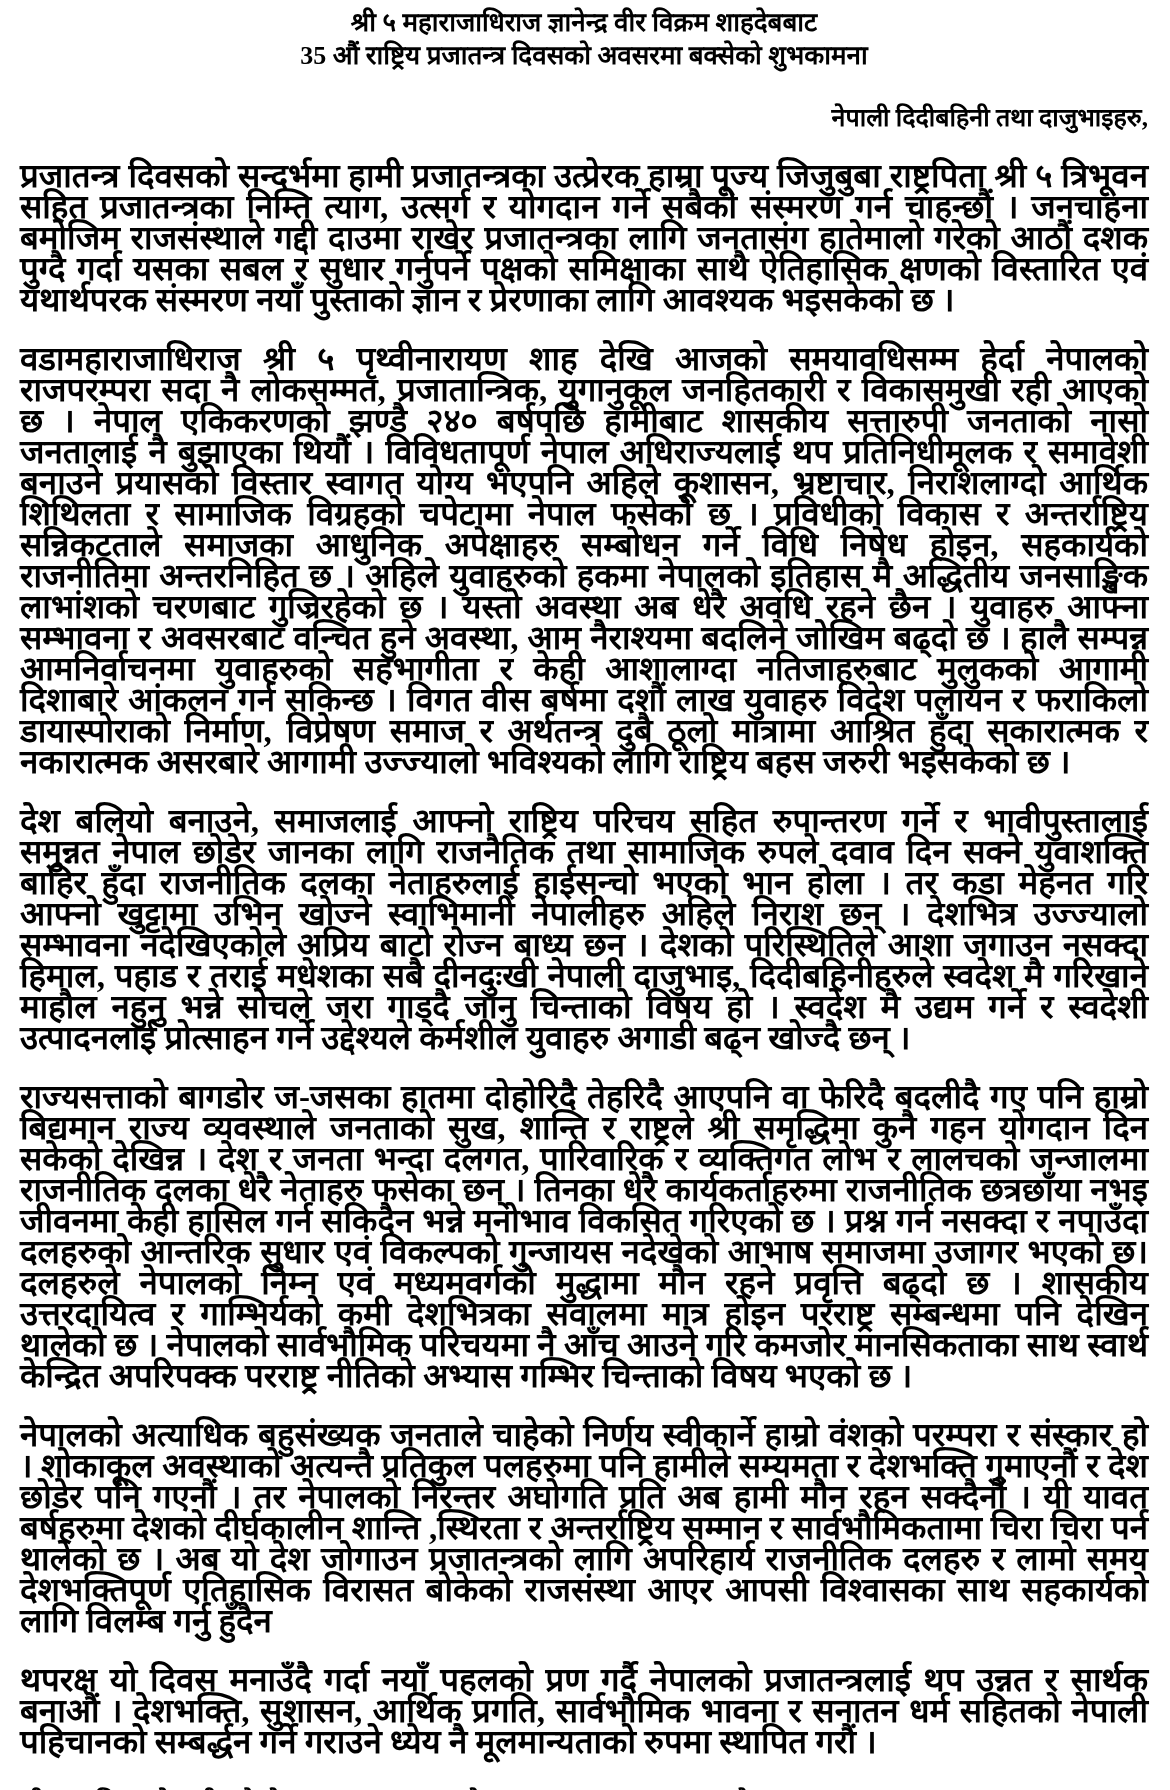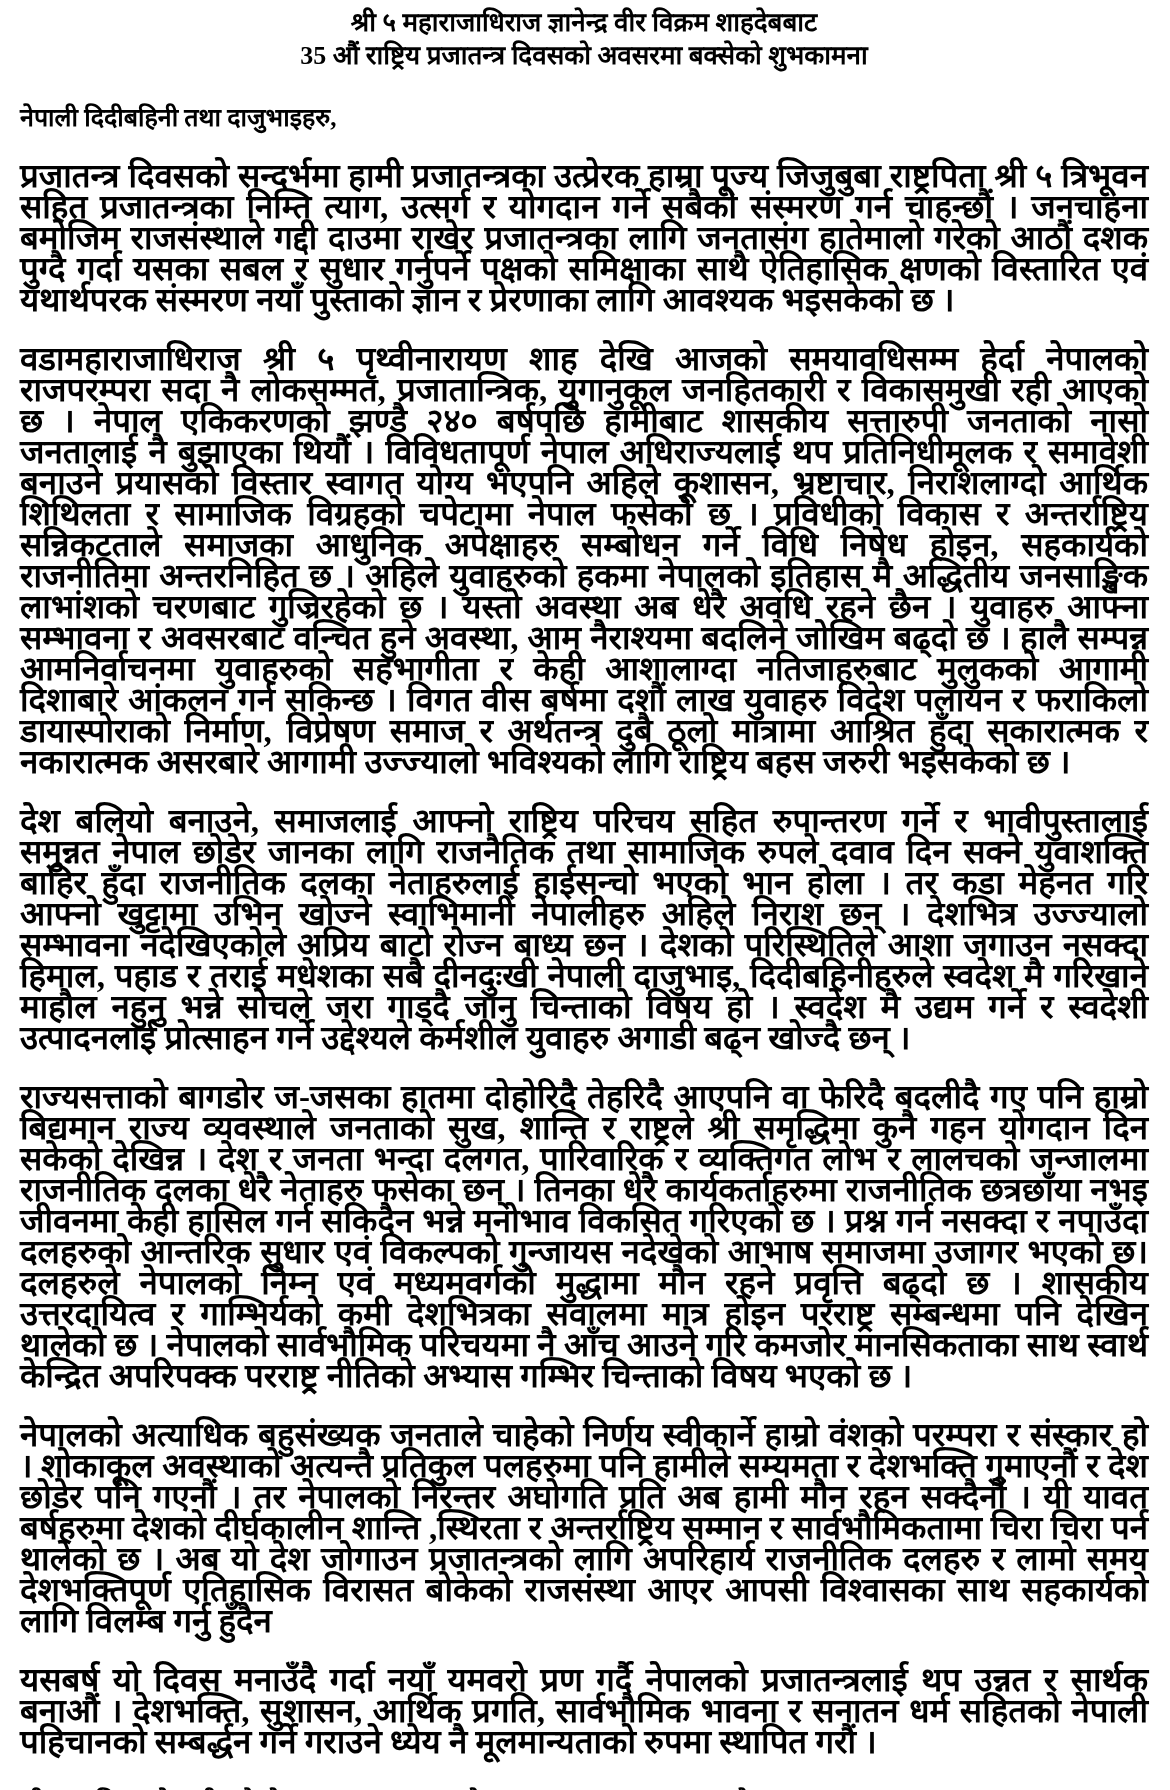--- a/index.html
+++ b/index.html
@@ -17,21 +17,21 @@
   .doc-title {
     text-align: center;
     font-size: 26px;
     line-height: 33px;
   }
   .title-line { display: block; }
   .salutation {
     margin-top: 30px;
     font-size: 25px;
     line-height: 31px;
-    text-align: left;
+    text-align: right;
   }
   .body-para {
     margin-top: 28px;
     font-size: 33px;
     line-height: 31px;
     text-align: justify;
   }
   .closing-line {
     margin-top: 28px;
     font-size: 25px;
@@ -48,16 +48,16 @@
     <span class="title-line">35 औं राष्ट्रिय प्रजातन्त्र दिवसको अवसरमा बक्सेको शुभकामना</span>
   </div>
 
   <p class="salutation">नेपाली दिदीबहिनी तथा दाजुभाइहरु,</p>
 
   <p class="body-para">प्रजातन्त्र दिवसको सन्दर्भमा हामी प्रजातन्त्रका उत्प्रेरक हाम्रा पूज्य जिजुबुबा राष्ट्रपिता श्री ५ त्रिभूवन सहित प्रजातन्त्रका निम्ति त्याग, उत्सर्ग र योगदान गर्ने सबैको संस्मरण गर्न चाहन्छौं । जनचाहना बमोजिम राजसंस्थाले गद्दी दाउमा राखेर प्रजातन्त्रका लागि जनतासंग हातेमालो गरेको आठौं दशक पुग्दै गर्दा यसका सबल र सुधार गर्नुपर्ने पक्षको समिक्षाका साथै ऐतिहासिक क्षणको विस्तारित एवं यथार्थपरक संस्मरण नयाँ पुस्ताको ज्ञान र प्रेरणाका लागि आवश्यक भइसकेको छ ।</p>
   <p class="body-para">वडामहाराजाधिराज श्री ५ पृथ्वीनारायण शाह देखि आजको समयावधिसम्म हेर्दा नेपालको राजपरम्परा सदा नै लोकसम्मत, प्रजातान्त्रिक, युगानुकूल जनहितकारी  र विकासमुखी रही आएको छ । नेपाल एकिकरणको झण्डै २४० बर्षपछि हामीबाट शासकीय सत्तारुपी जनताको नासो जनतालाई नै बुझाएका थियौं । विविधतापूर्ण नेपाल अधिराज्यलाई थप प्रतिनिधीमूलक र समावेशी बनाउने प्रयासको विस्तार स्वागत योग्य भएपनि अहिले कूशासन, भ्रष्टाचार, निराशलाग्दो आर्थिक शिथिलता र सामाजिक विग्रहको चपेटामा नेपाल फसेको छ । प्रविधीको विकास र अन्तर्राष्ट्रिय सन्निकटताले समाजका आधुनिक अपेक्षाहरु सम्बोधन गर्ने विधि निषेध होइन, सहकार्यको राजनीतिमा अन्तरनिहित छ । अहिले युवाहरुको हकमा नेपालको इतिहास मै अद्धितीय जनसाङ्खिक लाभांशको चरणबाट गुज्रिरहेको छ । यस्तो अवस्था अब धेरै अवधि रहने छैन । युवाहरु आफ्ना सम्भावना र अवसरबाट वन्चित हुने अवस्था, आम नैराश्यमा बदलिने जोखिम बढ्दो छ । हालै सम्पन्न आमनिर्वाचनमा युवाहरुको सहभागीता र केही आशालाग्दा नतिजाहरुबाट मुलुकको आगामी दिशाबारे आंकलन गर्न सकिन्छ । विगत वीस बर्षमा दशौं लाख युवाहरु विदेश पलायन र फराकिलो डायास्पोराको निर्माण, विप्रेषण समाज र अर्थतन्त्र दुबै ठूलो मात्रामा आश्रित हुँदा सकारात्मक र नकारात्मक असरबारे आगामी उज्ज्यालो भविश्यको लागि राष्ट्रिय बहस जरुरी भइसकेको छ ।</p>
   <p class="body-para">देश बलियो बनाउने, समाजलाई आफ्नो राष्ट्रिय परिचय सहित रुपान्तरण गर्ने र भावीपुस्तालाई समुन्नत नेपाल छोडेर जानका लागि राजनैतिक तथा सामाजिक रुपले दवाव दिन सक्ने युवाशक्ति बाहिर हुँदा राजनीतिक दलका नेताहरुलाई हाईसन्चो भएको भान होला । तर कडा मेहनत गरि आफ्नो खुट्टामा उभिन खोज्ने स्वाभिमानी नेपालीहरु अहिले निराश छन् । देशभित्र उज्ज्यालो सम्भावना नदेखिएकोले अप्रिय बाटो रोज्न बाध्य छन । देशको परिस्थितिले आशा जगाउन नसक्दा हिमाल, पहाड र तराई मधेशका सबै दीनदुःखी नेपाली दाजुभाइ, दिदीबहिनीहरुले स्वदेश मै गरिखाने माहौल नहुनु भन्ने सोचले जरा गाड्दै जानु चिन्ताको विषय हो । स्वदेश मै उद्यम गर्ने र स्वदेशी उत्पादनलाई प्रोत्साहन गर्ने उद्देश्यले कर्मशील युवाहरु अगाडी बढ्न खोज्दै छन् ।</p>
   <p class="body-para">राज्यसत्ताको बागडोर ज-जसका हातमा दोहोरिदै तेहरिदै आएपनि वा फेरिदै बदलीदै गए पनि हाम्रो बिद्यमान राज्य व्यवस्थाले जनताको सुख, शान्ति र राष्ट्रले श्री समृद्धिमा कुनै गहन योगदान दिन सकेको देखिन्न । देश र जनता भन्दा दलगत, पारिवारिक र व्यक्तिगत लोभ र लालचको जन्जालमा राजनीतिक दलका धेरै नेताहरु फसेका छन् । तिनका धेरै कार्यकर्ताहरुमा राजनीतिक छत्रछाँया नभइ जीवनमा केही हासिल गर्न सकिदैन भन्ने मनोभाव विकसित गरिएको छ । प्रश्न गर्न नसक्दा र नपाउँदा दलहरुको आन्तरिक सुधार एवं विकल्पको गुन्जायस नदेखेको आभाष समाजमा उजागर भएको छ। दलहरुले नेपालको निम्न एवं मध्यमवर्गको मुद्धामा मौन रहने प्रवृत्ति बढ्दो छ । शासकीय उत्तरदायित्व र गाम्भिर्यको कमी देशभित्रका सवालमा मात्र होइन परराष्ट्र सम्बन्धमा पनि देखिन थालेको छ । नेपालको सार्वभौमिक परिचयमा नै आँच आउने गरि कमजोर  मानसिकताका साथ स्वार्थ केन्द्रित अपरिपक्क परराष्ट्र नीतिको अभ्यास गम्भिर चिन्ताको विषय भएको छ ।</p>
   <p class="body-para"> नेपालको अत्याधिक बहुसंख्यक जनताले चाहेको निर्णय स्वीकार्ने हाम्रो वंशको परम्परा र संस्कार हो । शोकाकूल अवस्थाको अत्यन्तै प्रतिकुल पलहरुमा पनि हामीले सम्यमता र देशभक्ति गुमाएनौं र देश छोडेर पनि गएनौं । तर नेपालको निरन्तर अघोगति प्रति अब हामी मौन रहन सक्दैनौं । यी यावत बर्षहरुमा देशको दीर्घकालीन शान्ति ,स्थिरता र अन्तर्राष्ट्रिय सम्मान र सार्वभौमिकतामा चिरा चिरा पर्न थालेको छ । अब यो देश जोगाउन प्रजातन्त्रको लागि अपरिहार्य राजनीतिक दलहरु र लामो समय देशभक्तिपूर्ण एतिहासिक विरासत बोकेको राजसंस्था आएर आपसी विश्वासका साथ सहकार्यको लागि विलम्ब गर्नु हुँदैन</p>
-  <p class="body-para">यसबर्ष यो दिवस मनाउँदै गर्दा नयाँ यमवरो प्रण गर्दै नेपालको प्रजातन्त्रलाई थप उन्नत र सार्थक बनाऔं । देशभक्ति, सुशासन, आर्थिक प्रगति, सार्वभौमिक भावना र सनातन धर्म सहितको नेपाली पहिचानको सम्बर्द्धन गर्ने गराउने ध्येय नै मूलमान्यताको रुपमा स्थापित गरौं ।</p>
+  <p class="body-para">थपरक्ष यो दिवस मनाउँदै गर्दा नयाँ पहलको प्रण गर्दै नेपालको प्रजातन्त्रलाई थप उन्नत र सार्थक बनाऔं । देशभक्ति, सुशासन, आर्थिक प्रगति, सार्वभौमिक भावना र सनातन धर्म सहितको नेपाली पहिचानको सम्बर्द्धन गर्ने गराउने ध्येय नै मूलमान्यताको रुपमा स्थापित गरौं ।</p>
 
   <p class="closing-line">श्री पशुपतिनाथले हामी सबैको कल्याण गरुन् । जय नेपाल , २०७९ साल फागुन ७ गते</p>
 </div>
 
 </body></html>

